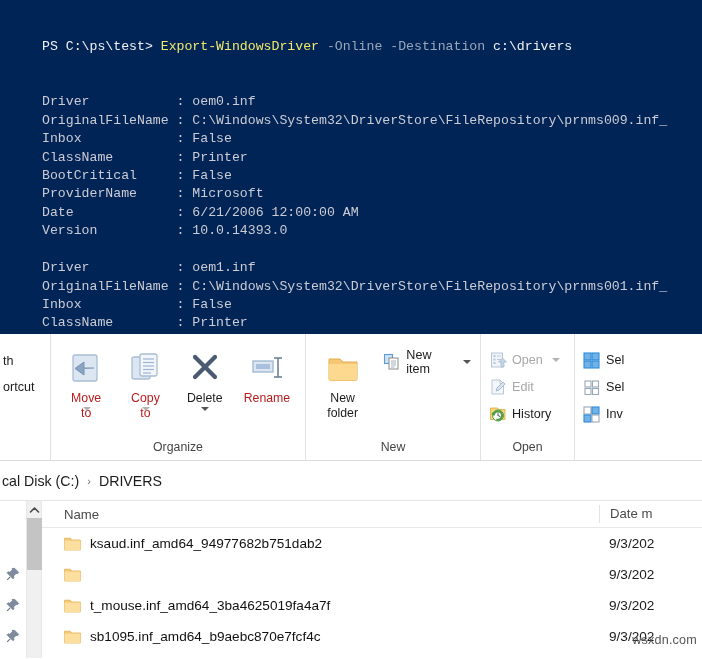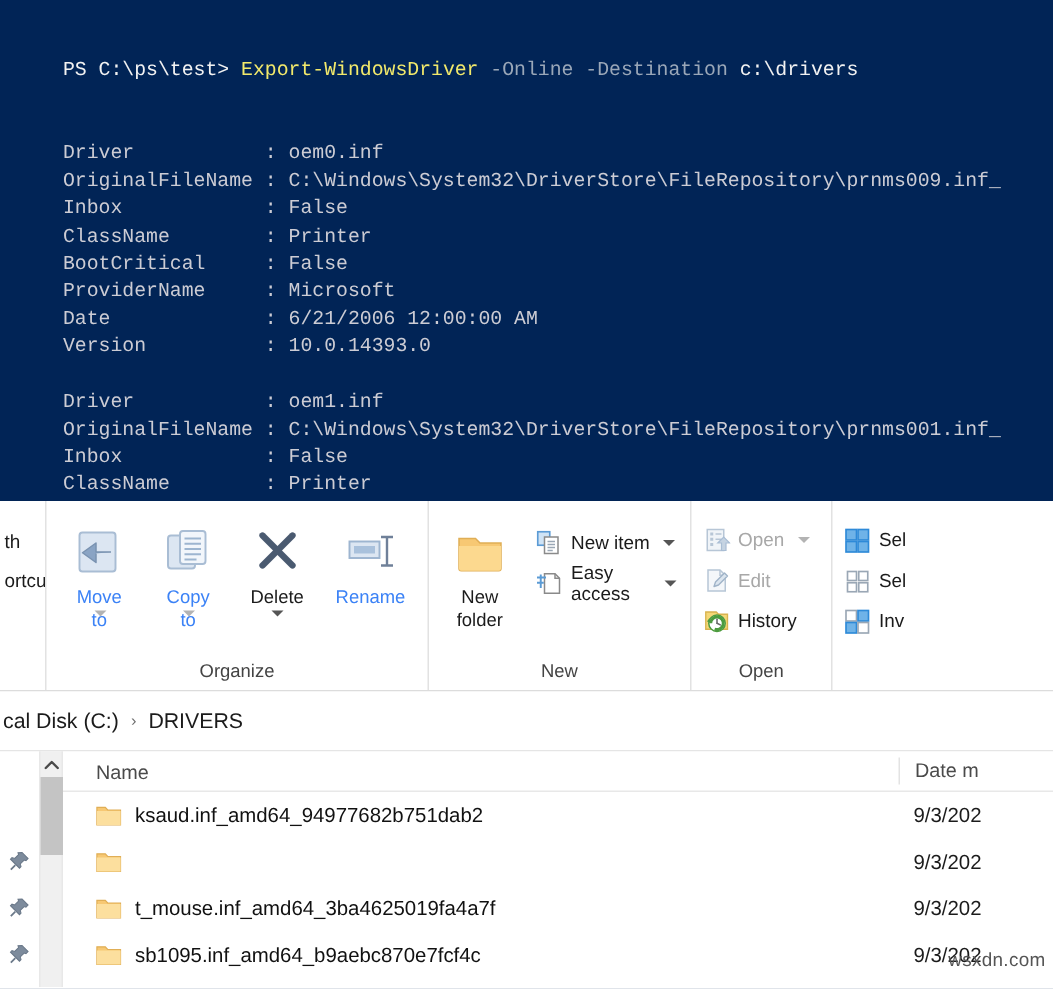--- a/index.html
+++ b/index.html
@@ -65,21 +65,21 @@
   
   .bigbtn {
     width: 60px; display: flex; flex-direction: column; align-items: center;
     padding-top: 4px; cursor: default;
   }
   .bigbtn .ic { height: 44px; display: flex; align-items: center; justify-content: center; }
   .bigbtn .lbl {
     font-size: 12.3px; color: #1b1b1b; text-align: center; line-height: 14px;
     margin-top: 1px;
   }
-  .bigbtn.dim .lbl { color: #3b82f6; }
+  .bigbtn.dim .lbl { color: #b91c1c; }
   .caret-dn {
     display: block; width: 0; height: 0; margin: 2px auto 0 auto;
     border-left: 4px solid transparent; border-right: 4px solid transparent;
     border-top: 4px solid #555;
   }
   .caret-dn.dim { border-top-color: #b3b3b3; }
   .caret-inline {
     display: inline-block; width: 0; height: 0; margin-left: 4px; vertical-align: middle;
     border-left: 4px solid transparent; border-right: 4px solid transparent;
     border-top: 4px solid #555;
@@ -145,21 +145,21 @@
 <body>
 
 <div id="console">
   <div id="console-lines"><div class="cline"><span class="tok-white">PS C:\ps\test&gt; </span><span class="tok-yellow">Export-WindowsDriver</span><span class="tok-param"> -Online -Destination </span><span class="tok-white">c:\drivers</span></div><div class="cline"></div><div class="cline"></div><div class="cline"><span class="tok-out">Driver           : oem0.inf</span></div><div class="cline"><span class="tok-out">OriginalFileName : C:\Windows\System32\DriverStore\FileRepository\prnms009.inf_</span></div><div class="cline"><span class="tok-out">Inbox            : False</span></div><div class="cline"><span class="tok-out">ClassName        : Printer</span></div><div class="cline"><span class="tok-out">BootCritical     : False</span></div><div class="cline"><span class="tok-out">ProviderName     : Microsoft</span></div><div class="cline"><span class="tok-out">Date             : 6/21/2006 12:00:00 AM</span></div><div class="cline"><span class="tok-out">Version          : 10.0.14393.0</span></div><div class="cline"></div><div class="cline"><span class="tok-out">Driver           : oem1.inf</span></div><div class="cline"><span class="tok-out">OriginalFileName : C:\Windows\System32\DriverStore\FileRepository\prnms001.inf_</span></div><div class="cline"><span class="tok-out">Inbox            : False</span></div><div class="cline"><span class="tok-out">ClassName        : Printer</span></div><div class="cline"><span class="tok-out">BootCritical     : False</span></div></div>
 </div>
 
 <div id="explorer">
 
   <div id="ribbon">
 
-    <div class="rgroup" style="width:31px;border-right:1px solid #e2e2e2;">
+    <div class="rgroup" style="width:51px;border-right:1px solid #e2e2e2;">
       <div class="rgroup-body" style="padding:0;">
         <div class="clip-left">
           <div class="smallbtn">
             <span>th</span>
           </div>
           <div class="smallbtn">
             <span>ortcut</span>
           </div>
         </div>
       </div>
@@ -252,35 +252,20 @@
                 <rect x="6" y="5" width="9" height="11" fill="#ffffff" stroke="#8a8a8a" stroke-width="1"></rect>
                 <g stroke="#9aa7b5" stroke-width=".9">
                   <line x1="8" y1="8" x2="13" y2="8"></line>
                     <line x1="8" y1="10" x2="13" y2="10"></line>
                   <line x1="8" y1="12" x2="13" y2="12"></line>
                     <line x1="8" y1="14" x2="11.5" y2="14"></line>
                 </g>
               </svg>
             </span>
             <span>New item</span>
-            <span class="caret-inline"></span>
-          </div>
-          <div class="smallbtn">
-            <span class="sic">
-              <svg width="18" height="18" viewBox="0 0 18 18">
-                <path d="M6 2.5 h7 l3 3 v10 h-10 z" fill="#ffffff" stroke="#8a8a8a" stroke-width="1"></path>
-                <path d="M13 2.5 v3 h3" fill="none" stroke="#8a8a8a" stroke-width="1"></path>
-                <g stroke="#5b9bd5" stroke-width="1.3">
-                  <line x1="1" y1="5" x2="7" y2="5"></line>
-                    <line x1="1" y1="8.5" x2="5.5" y2="8.5"></line>
-                  <line x1="3.5" y1="3" x2="3.5" y2="12"></line>
-                </g>
-              </svg>
-            </span>
-            <span>Easy access</span>
             <span class="caret-inline"></span>
           </div>
         </div>
       </div>
       <div class="rgroup-label">New</div>
     </div>
 
 
     <div class="rgroup" style="width:94px;">
       <div class="rgroup-body" style="padding-left:4px;">

